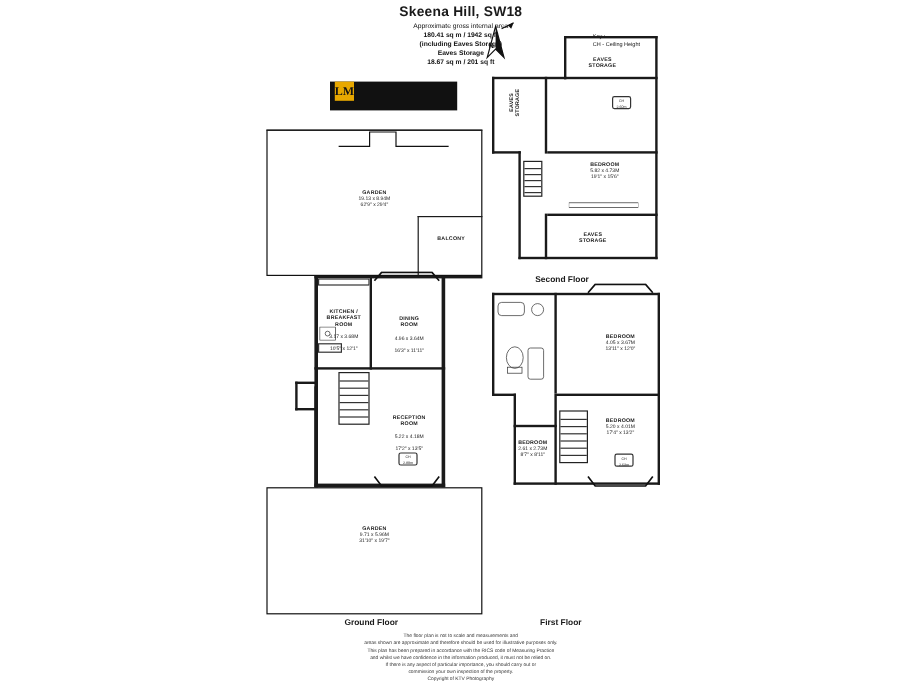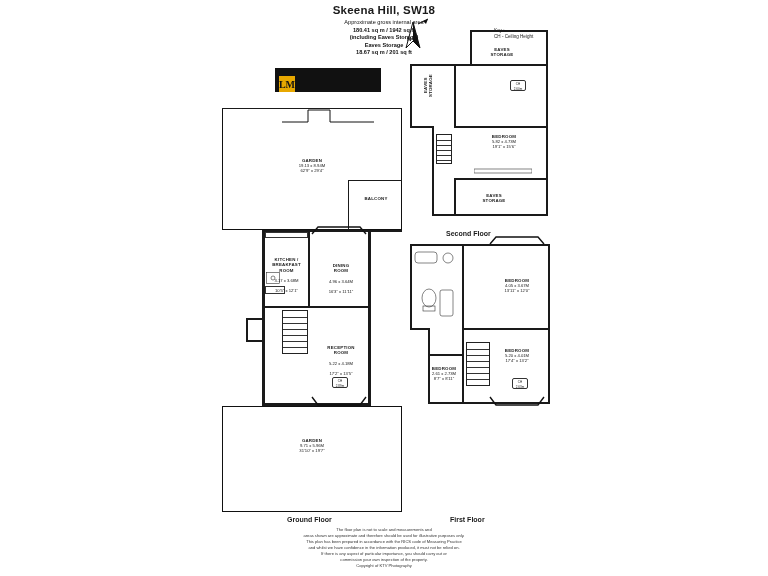--- a/index.html
+++ b/index.html
@@ -16,21 +16,21 @@
 
   
   .header { position:absolute; left:0; top:4px; width:768px; text-align:center; }
   .title { font-size:11.5px; font-weight:bold; letter-spacing:.2px; }
   .sub { font-size:5.6px; line-height:7.6px; margin-top:3px; color:#111; }
   .sub .b { font-weight:bold; }
 
   
   .logo {
     position:absolute; left:275px; top:68px; width:106px; height:24px;
-    background:#111; display:flex; align-items:flex-end; padding-left:4px;
+    background:#111; display:flex; align-items:flex-start; padding-left:4px;
   }
   .logo .mark {
     width:16px; height:16px; background:#e8a800; color:#111;
     font-size:10px; font-weight:bold; display:flex; align-items:center; justify-content:center;
     font-family:"Liberation Serif", serif;
   }
   .logo .words { margin-left:4px; color:#fff; }
   .logo .l1 { font-size:9.5px; font-weight:bold; letter-spacing:1px; line-height:10px; }
   .logo .l2 { font-size:3.4px; letter-spacing:.6px; color:#d8d8d8; line-height:5px; }
 

